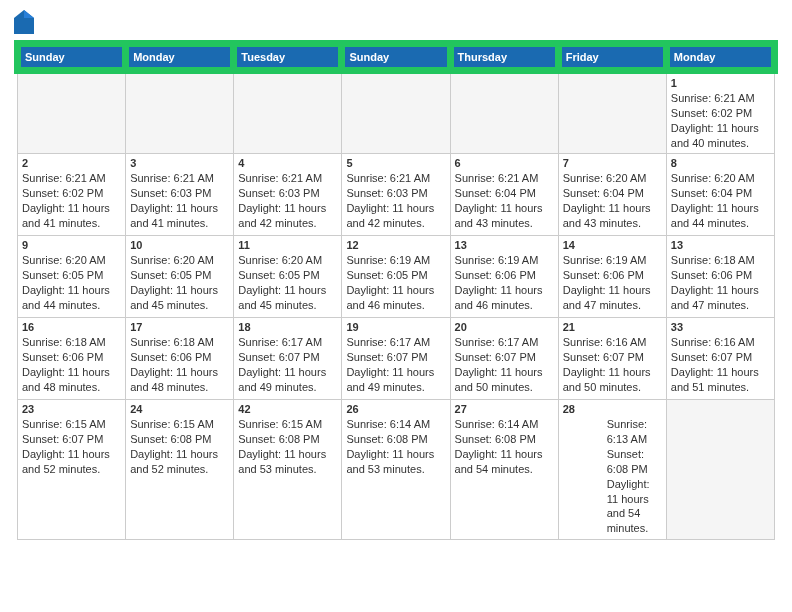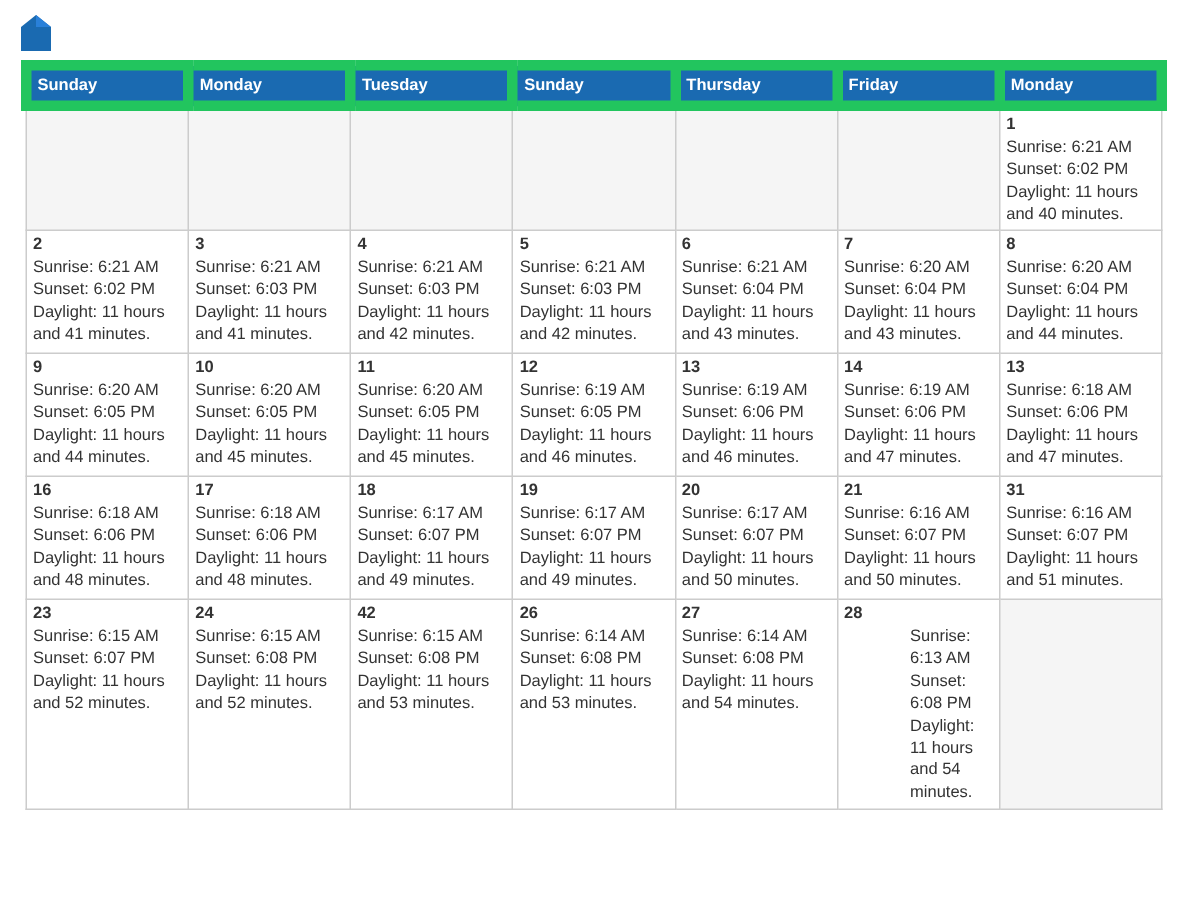--- a/index.html
+++ b/index.html
@@ -281,21 +281,21 @@
 and 50 minutes.</div>
           </td>
           <td>
             <span class="day-num">21</span>
             <div class="day-info" style="white-space: pre-line;">Sunrise: 6:16 AM
 Sunset: 6:07 PM
 Daylight: 11 hours
 and 50 minutes.</div>
           </td>
           <td>
-            <span class="day-num">31</span>
+            <span class="day-num">33</span>
             <div class="day-info" style="white-space: pre-line;">Sunrise: 6:16 AM
 Sunset: 6:07 PM
 Daylight: 11 hours
 and 51 minutes.</div>
           </td>
         </tr>
         <tr class="last-row">
           <td>
             <span class="day-num">23</span>
             <div class="day-info" style="white-space: pre-line;">Sunrise: 6:15 AM

